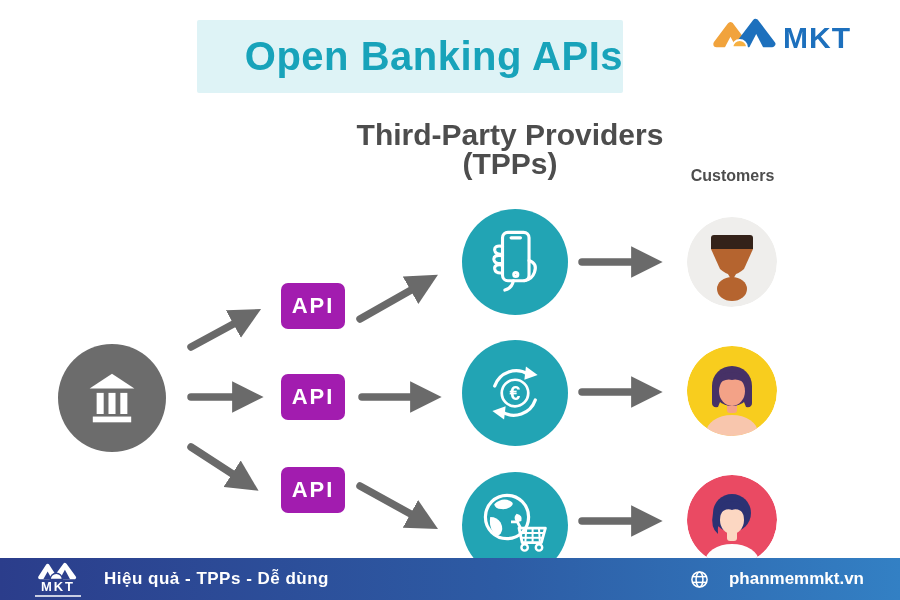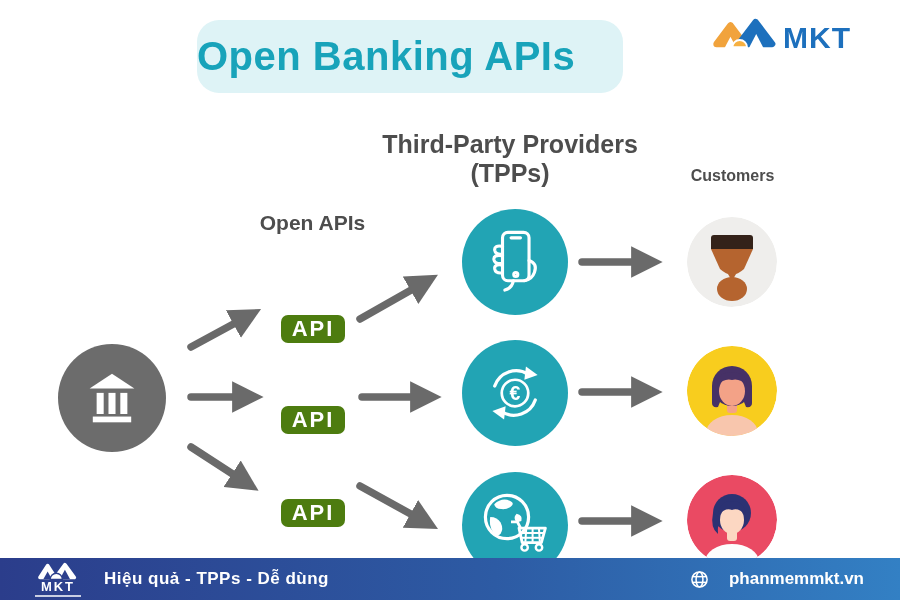--- a/index.html
+++ b/index.html
@@ -1,42 +1,42 @@
 <!DOCTYPE html>
 <html><head>
 <meta charset="utf-8">
 <style>
   html,body { margin:0; padding:0; background:#fff; }
   .stage { position:relative; width:900px; height:600px; background:#ffffff;
            font-family:"Liberation Sans", sans-serif; overflow:hidden; }
 
   .title-box { position:absolute; left:197px; top:20px; width:426px; height:73px;
-               background:#def3f6; border-radius:22px; display:flex; align-items:center;
-               justify-content:flex-start; z-index:2; }
+               background:#def3f6; border-radius:2px; display:flex; align-items:center;
+               justify-content:flex-end; z-index:2; }
   .title-text { font-size:40px; font-weight:bold; color:#18a3ba; letter-spacing:.5px; }
 
   .header-logo { position:absolute; left:712px; top:16px; height:44px; display:flex;
                  align-items:center; gap:5px; z-index:2; }
   .header-logo .mkt { font-size:30px; font-weight:bold; color:#1d70bd; letter-spacing:1px; }
 
   .heading { position:absolute; text-align:center; font-weight:bold; color:#4d4d4d; z-index:2; }
-  .h-tpp { left:355px; top:130px; width:310px; font-size:25px; line-height:29px; }
+  .h-tpp { left:355px; top:120px; width:310px; font-size:30px; line-height:29px; }
   .h-customers { left:650px; top:167px; width:165px; font-size:16px; }
   .h-openapis { left:240px; top:211px; width:145px; font-size:21px; }
   .h-custdata { left:23px; top:280px; width:180px; font-size:21px; }
 
   .bank-circle { position:absolute; left:58px; top:344px; width:108px; height:108px;
                  border-radius:50%; background:#6c6c6c; display:flex; align-items:center;
                  justify-content:center; z-index:2; }
   .bank-label { position:absolute; left:37px; top:456px; width:150px; text-align:center;
                 font-size:25px; font-weight:bold; color:#6c6c6c; letter-spacing:3px; z-index:2; }
 
-  .api-box { position:absolute; left:281px; width:64px; height:28px; background:#4d7c0f;
+  .api-box { position:absolute; left:281px; width:64px; height:46px; background:#a21caf;
              border-radius:7px; display:flex; align-items:center; justify-content:center;
-             color:#fff; font-weight:bold; font-size:22px; letter-spacing:2px; z-index:2;margin-top:32px; }
+             color:#fff; font-weight:bold; font-size:22px; letter-spacing:2px; z-index:2; }
   .api-1 { top:283px; } .api-2 { top:374px; } .api-3 { top:467px; }
 
   .tpp-circle { position:absolute; left:462px; width:106px; height:106px; border-radius:50%;
                 background:#22a4b4; display:flex; align-items:center; justify-content:center; z-index:2; }
   .tpp-1 { top:209px; } .tpp-2 { top:340px; } .tpp-3 { top:472px; }
 
   .avatar { position:absolute; left:687px; width:90px; height:90px; border-radius:50%;
             overflow:hidden; z-index:2; }
   .av-1 { top:217px; } .av-2 { top:346px; } .av-3 { top:475px; }
 
@@ -89,21 +89,20 @@
       <path d="M31,45 a11,11 0 0 1 22,0 z" fill="#f6b041" stroke="#ffffff" stroke-width="3"></path>
     </svg>
     <span class="mkt">MKT</span>
   </div>
 
   <div class="heading h-tpp">
     <div>Third-Party Providers</div>
     <div>(TPPs)</div>
   </div>
   <div class="heading h-customers">Customers</div>
-  <div class="heading h-openapis">Open APIs</div>
 
   <div class="bank-circle">
     <svg viewBox="0 0 100 100" width="64" height="64">
       <polygon points="50,12 85,35 15,35" fill="#ffffff"></polygon>
       <rect x="26" y="42" width="11" height="33" fill="#ffffff"></rect>
       <rect x="44.5" y="42" width="11" height="33" fill="#ffffff"></rect>
       <rect x="63" y="42" width="11" height="33" fill="#ffffff"></rect>
       <rect x="20" y="79" width="60" height="9" fill="#ffffff"></rect>
     </svg>
   </div>

